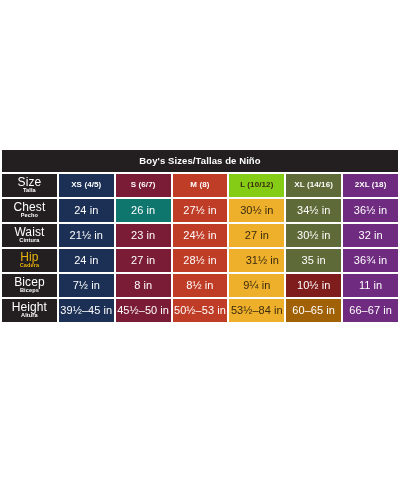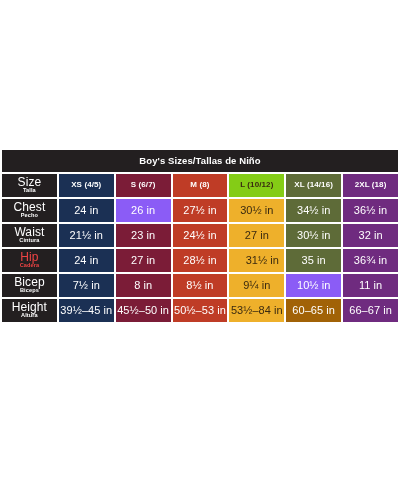--- a/index.html
+++ b/index.html
@@ -93,60 +93,60 @@
           <td class="hdr" style="background: #84cc16; color: rgb(58, 42, 16);">L (10/12)</td>
           <td class="hdr" style="background: rgb(94, 107, 56); color: rgb(255, 255, 255);">XL (14/16)</td>
           <td class="hdr" style="background: rgb(111, 43, 127); color: rgb(255, 255, 255);">2XL (18)</td>
         </tr>
         <tr>
           <td class="rowlabel" style="background: rgb(35, 31, 32); color: rgb(255, 255, 255);">
             <span class="en">Chest</span>
             <span class="es">Pecho</span>
           </td>
           <td class="val" style="background: rgb(27, 48, 84); color: rgb(255, 255, 255);">24 in</td>
-          <td class="val" style="background: #8b5cf6; color: rgb(255, 255, 255);">26 in</td>
+          <td class="val" style="background: #0f766e; color: rgb(255, 255, 255);">26 in</td>
           <td class="val" style="background: rgb(191, 60, 38); color: rgb(255, 255, 255);">27½ in</td>
           <td class="val" style="background: rgb(238, 176, 43); color: rgb(58, 42, 16);">30½ in</td>
           <td class="val" style="background: rgb(94, 107, 56); color: rgb(255, 255, 255);">34½ in</td>
           <td class="val" style="background: rgb(111, 43, 127); color: rgb(255, 255, 255);">36½ in</td>
         </tr>
         <tr>
           <td class="rowlabel" style="background: rgb(35, 31, 32); color: rgb(255, 255, 255);">
             <span class="en">Waist</span>
             <span class="es">Cintura</span>
           </td>
           <td class="val" style="background: rgb(27, 48, 84); color: rgb(255, 255, 255);">21½ in</td>
           <td class="val" style="background: rgb(123, 28, 55); color: rgb(255, 255, 255);">23 in</td>
           <td class="val" style="background: rgb(191, 60, 38); color: rgb(255, 255, 255);">24½ in</td>
           <td class="val" style="background: rgb(238, 176, 43); color: rgb(58, 42, 16);">27 in</td>
           <td class="val" style="background: rgb(94, 107, 56); color: rgb(255, 255, 255);">30½ in</td>
           <td class="val" style="background: rgb(111, 43, 127); color: rgb(255, 255, 255);">32 in</td>
         </tr>
         <tr>
-          <td class="rowlabel" style="background: rgb(35, 31, 32); color: #ef4444;">
+          <td class="rowlabel" style="background: rgb(35, 31, 32); color: #eab308;">
             <span class="en">Hip</span>
             <span class="es">Cadera</span>
           </td>
           <td class="val" style="background: rgb(27, 48, 84); color: rgb(255, 255, 255);">24 in</td>
           <td class="val" style="background: rgb(123, 28, 55); color: rgb(255, 255, 255);">27 in</td>
           <td class="val" style="background: rgb(191, 60, 38); color: rgb(255, 255, 255);">28½ in</td>
           <td class="val" style="background: rgb(238, 176, 43); color: rgb(58, 42, 16); padding-left: 11px;">31½ in</td>
           <td class="val" style="background: rgb(94, 107, 56); color: rgb(255, 255, 255);">35 in</td>
           <td class="val" style="background: rgb(111, 43, 127); color: rgb(255, 255, 255);">36¾ in</td>
         </tr>
         <tr>
           <td class="rowlabel" style="background: rgb(35, 31, 32); color: rgb(255, 255, 255);">
             <span class="en">Bicep</span>
             <span class="es">Biceps</span>
           </td>
           <td class="val" style="background: rgb(27, 48, 84); color: rgb(255, 255, 255); margin-top: 20px;">7½ in</td>
           <td class="val" style="background: rgb(123, 28, 55); color: rgb(255, 255, 255);">8 in</td>
           <td class="val" style="background: rgb(191, 60, 38); color: rgb(255, 255, 255);">8½ in</td>
           <td class="val" style="background: rgb(238, 176, 43); color: rgb(58, 42, 16);">9¼ in</td>
-          <td class="val" style="background: #8b5cf6; color: rgb(255, 255, 255);">10½ in</td>
+          <td class="val" style="background: #7f1d1d; color: rgb(255, 255, 255);">10½ in</td>
           <td class="val" style="background: rgb(111, 43, 127); color: rgb(255, 255, 255);">11 in</td>
         </tr>
         <tr>
           <td class="rowlabel" style="background: rgb(35, 31, 32); color: rgb(255, 255, 255);">
             <span class="en">Height</span>
             <span class="es">Altura</span>
           </td>
           <td class="val" style="background: rgb(27, 48, 84); color: rgb(255, 255, 255);">39½–45 in</td>
           <td class="val" style="background: rgb(123, 28, 55); color: rgb(255, 255, 255);">45½–50 in</td>
           <td class="val" style="background: rgb(191, 60, 38); color: rgb(255, 255, 255);">50½–53 in</td>

